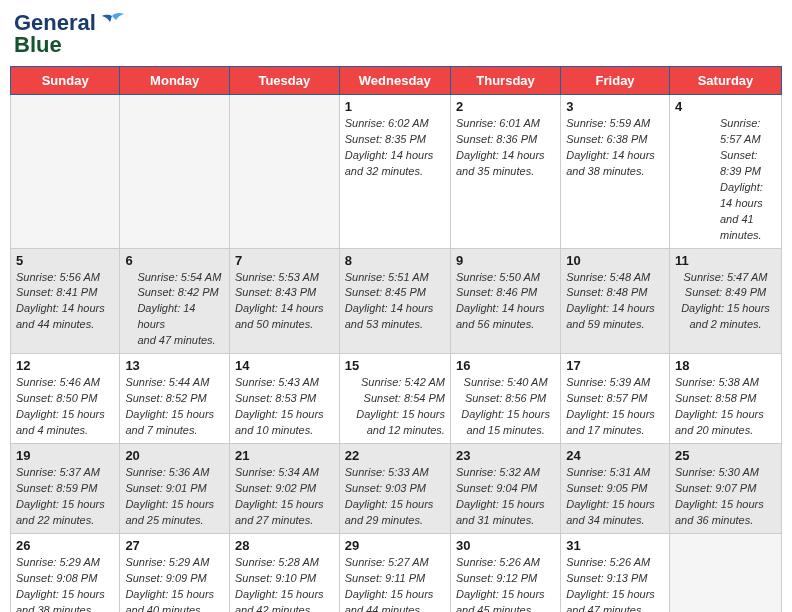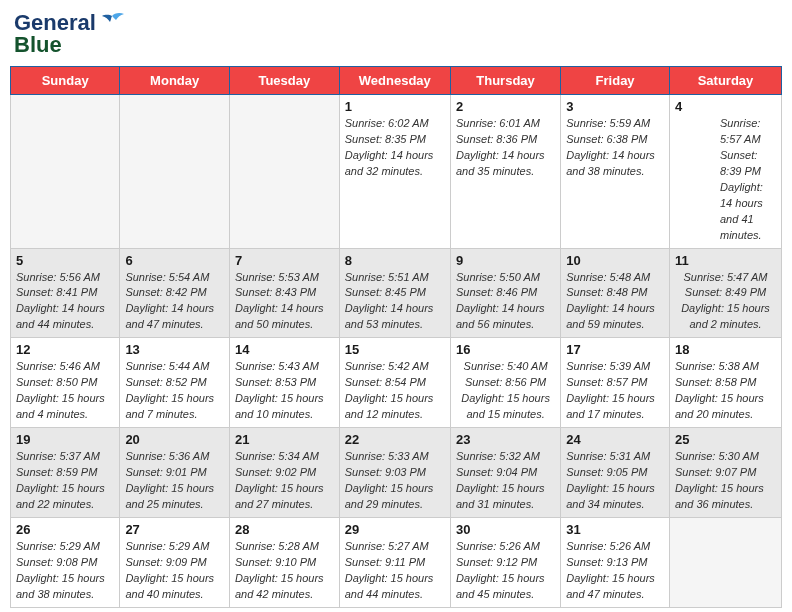--- a/index.html
+++ b/index.html
@@ -156,21 +156,21 @@
       <tr class="row-shaded">
         <td>
           <div class="day-num">5</div>
           <div class="day-info" style="white-space: pre-line;">Sunrise: 5:56 AM
 Sunset: 8:41 PM
 Daylight: 14 hours
 and 44 minutes.</div>
         </td>
         <td>
           <div class="day-num">6</div>
-          <div class="day-info" style="white-space: pre-line;">Sunrise: 5:54 AM
+          <div class="day-info" style="white-space: pre-line; margin-left: 12px;">Sunrise: 5:54 AM
 Sunset: 8:42 PM
 Daylight: 14 hours
 and 47 minutes.</div>
         </td>
         <td>
           <div class="day-num">7</div>
           <div class="day-info" style="white-space: pre-line;">Sunrise: 5:53 AM
 Sunset: 8:43 PM
 Daylight: 14 hours
 and 50 minutes.</div>
@@ -221,21 +221,21 @@
         </td>
         <td>
           <div class="day-num">14</div>
           <div class="day-info" style="white-space: pre-line;">Sunrise: 5:43 AM
 Sunset: 8:53 PM
 Daylight: 15 hours
 and 10 minutes.</div>
         </td>
         <td>
           <div class="day-num">15</div>
-          <div class="day-info" style="white-space: pre-line;">Sunrise: 5:42 AM
+          <div class="day-info" style="white-space: pre-line; text-align: right;">Sunrise: 5:42 AM
 Sunset: 8:54 PM
 Daylight: 15 hours
 and 12 minutes.</div>
         </td>
         <td>
           <div class="day-num">16</div>
           <div class="day-info" style="white-space: pre-line; text-align: center;">Sunrise: 5:40 AM
 Sunset: 8:56 PM
 Daylight: 15 hours
 and 15 minutes.</div>

